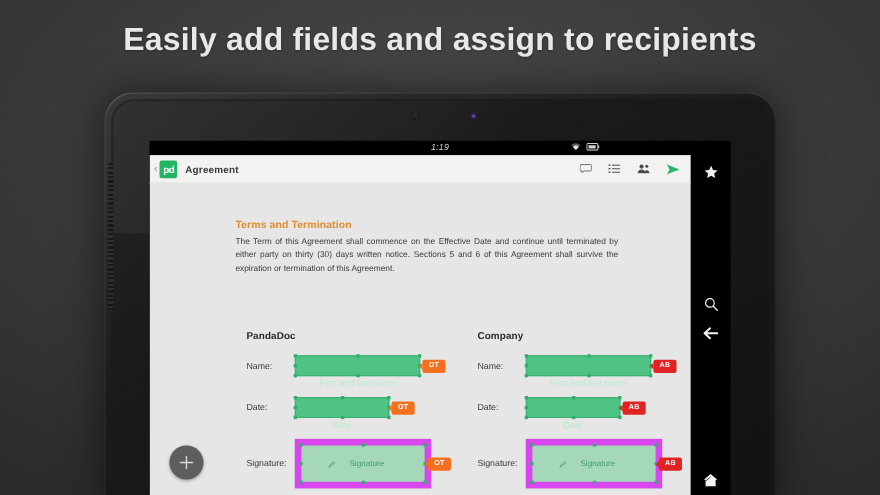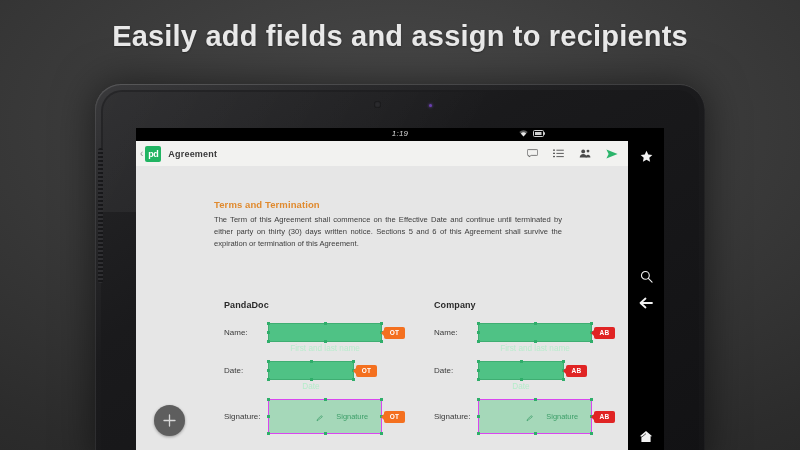--- a/index.html
+++ b/index.html
@@ -111,22 +111,22 @@
   .frow{position:absolute;display:flex;align-items:center;}
   .flabel{font-size:8px;color:#3a3a3a;width:44px;text-align:left;}
   .fbox{position:relative;}
   .fbox.solid{
     background:#4fc285;border:1px solid #3fae72;height:17px;display:flex;align-items:center;
     justify-content:center;
   }
   .fbox.solid .ftext{font-size:8.2px;color:#b5ecca;margin-top:32px;}
   .fbox.name .ftext{color:#b9eccd;}
   .fbox.sig{
-    background:#a5d8b9;border:1px solid #d946ef;height:33px;display:flex;align-items:center;
-    justify-content:flex-end;gap:13px;
+    background:#a5d8b9;border:6px solid #d946ef;height:33px;display:flex;align-items:center;
+    justify-content:center;gap:13px;
   }
   .fbox.sig .ftext{font-size:7.4px;color:#3c9e68;}
   .handles i{
     position:absolute;width:3px;height:3px;background:#2fae6a;border:0;display:block;
   }
   .h-tl{left:-2px;top:-2px}.h-tr{right:-2px;top:-2px}
   .h-bl{left:-2px;bottom:-2px}.h-br{right:-2px;bottom:-2px}
   .h-tm{left:50%;margin-left:-1.5px;top:-2px}.h-bm{left:50%;margin-left:-1.5px;bottom:-2px}
   .h-lm{left:-2px;top:50%;margin-top:-1.5px}.h-rm{right:-2px;top:50%;margin-top:-1.5px}
 

